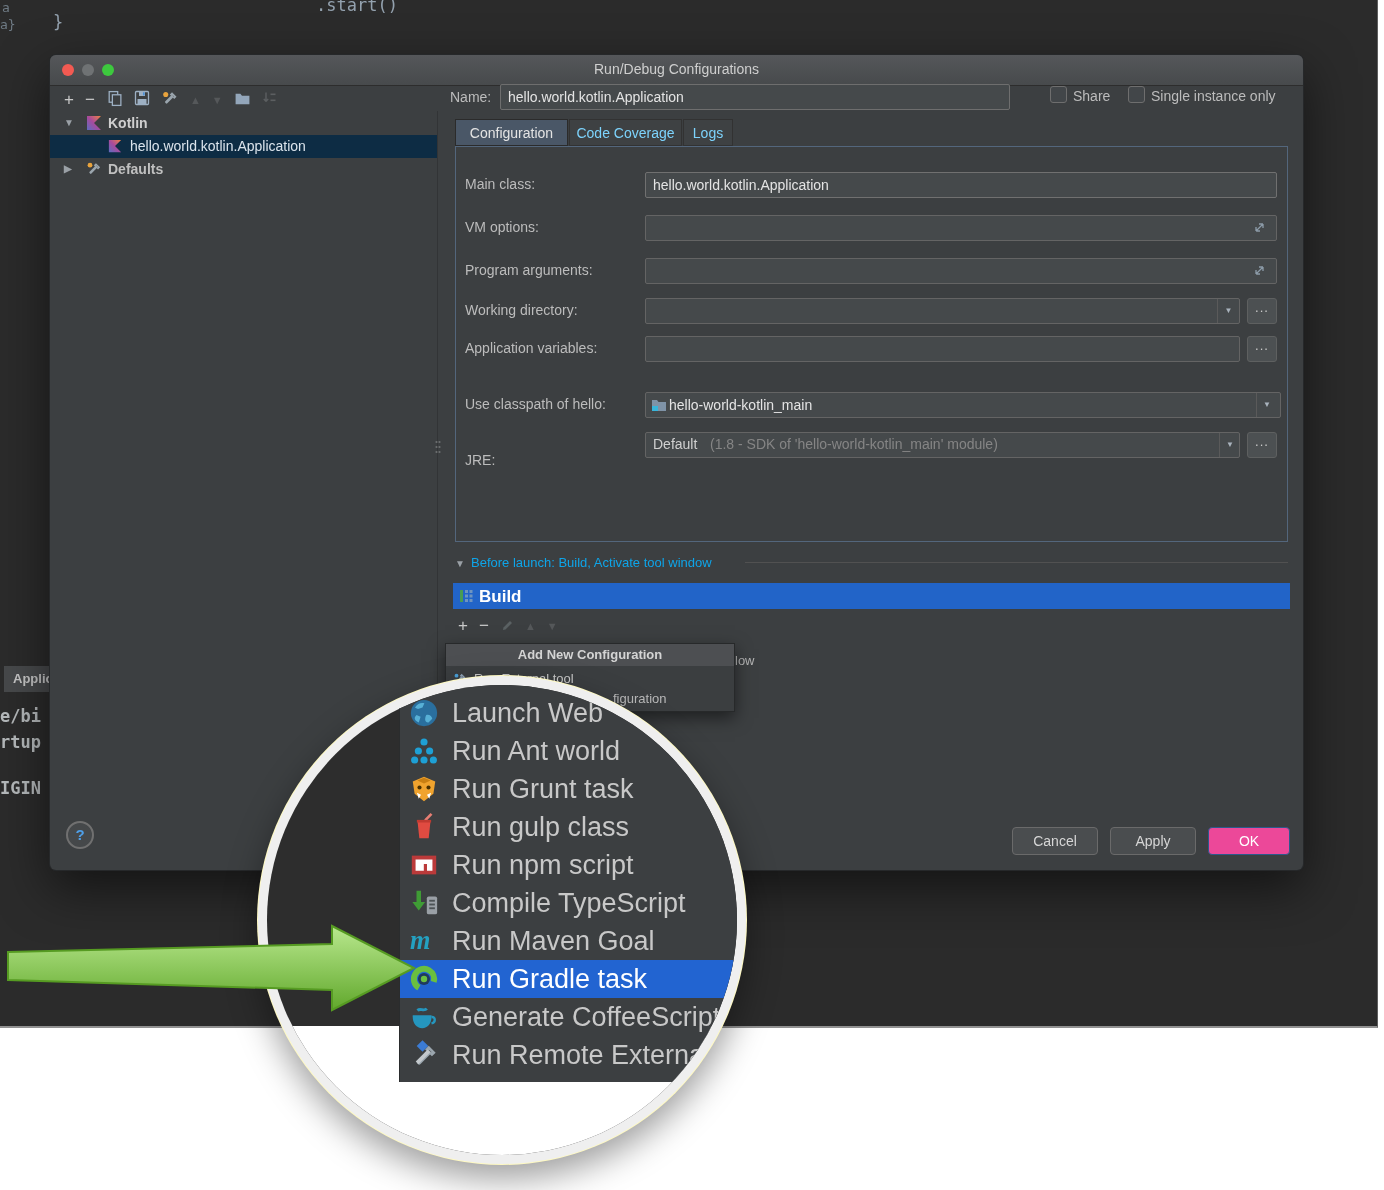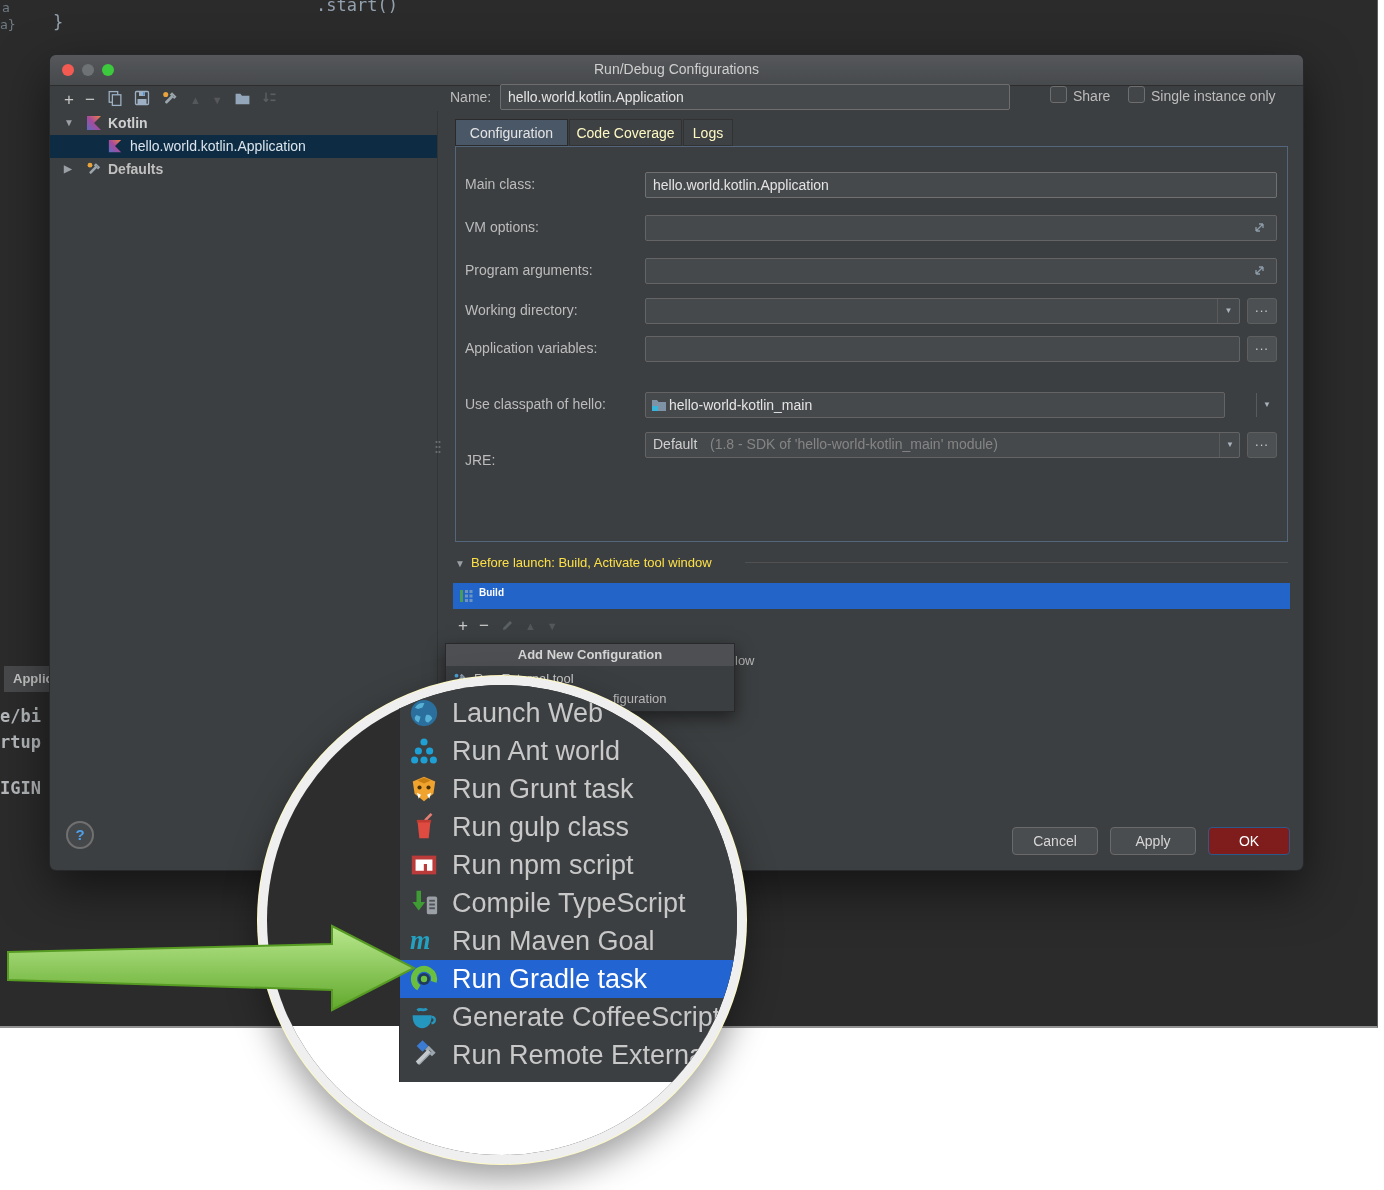--- a/index.html
+++ b/index.html
@@ -35,28 +35,28 @@
 
   .lbl{position:absolute;color:#bcbcbc;font-size:14px;}
   .field{position:absolute;height:26px;background:#45494b;border:1px solid #646464;border-radius:2px;
          box-sizing:border-box;color:#e4e4e4;font-size:14px;line-height:24px;padding-left:7px;}
   .combo-dd{position:absolute;right:0;top:0;bottom:0;width:21px;border-left:1px solid #5a5a5a;
             text-align:center;color:#a9b3bd;font-size:8px;line-height:24px;}
   .mini-btn{position:absolute;width:30px;height:26px;background:#4c5052;border:1px solid #5e6060;
             border-radius:3px;box-sizing:border-box;color:#c9c9c9;font-size:13px;text-align:center;
             line-height:18px;letter-spacing:1px;}
   .checkbox{position:absolute;width:15px;height:15px;background:#424649;border:1px solid #6e6e6e;border-radius:3px;}
-  .tab{position:absolute;top:64px;height:27px;box-sizing:border-box;font-size:14px;color:#fef9c3;
+  .tab{position:absolute;top:64px;height:27px;box-sizing:border-box;font-size:14px;color:#7dd3fc;
        text-align:center;line-height:27px;background:#3e4143;border:1px solid #323232;}
   .tab.sel{background:#4a5767;color:#e4e4e4;border-color:#2b2b2b;}
   .panel{position:absolute;left:405px;top:91px;width:833px;height:396px;border:1px solid #53667c;box-sizing:border-box;}
   .exp{position:absolute;right:5px;top:6px;}
   .btn{position:absolute;height:28px;background:#4a4d4f;border:1px solid #6a6a6a;border-radius:4px;
        box-sizing:border-box;color:#d6d6d6;font-size:14px;text-align:center;line-height:26px;}
-  .btn.primary{background:#7f1d1d;border-color:#2c598c;color:#fff;}
+  .btn.primary{background:#ec4899;border-color:#2c598c;color:#fff;}
   .help{position:absolute;left:16px;top:766px;width:28px;height:28px;border:2px solid #707070;border-radius:50%;
         box-sizing:border-box;color:#4e9fe8;font-weight:bold;font-size:15px;text-align:center;line-height:24px;background:#45484a;}
 
   
   .popup{position:absolute;left:445px;top:643px;width:288px;height:67px;background:#3b3e40;
          border:1px solid #27292a;box-shadow:0 6px 16px rgba(0,0,0,.5);z-index:20;}
   .popup-title{position:absolute;left:0;right:0;top:0;height:22px;background:#4d4f52;color:#d4d4d4;
                font-size:13px;font-weight:bold;text-align:center;line-height:22px;}
   .popup-item{position:absolute;left:0;right:0;top:24px;height:21px;color:#c9c9c9;font-size:13px;line-height:21px;}
 
@@ -205,50 +205,50 @@
     <div class="field" style="left:595px;top:243px;width:595px;">
         <span class="combo-dd">▼</span>
       </div>
     <div class="mini-btn" style="left:1197px;top:243px;">...</div>
 
     <span class="lbl" style="left:415px;top:285px;">Application variables:</span>
     <div class="field" style="left:595px;top:281px;width:595px;"></div>
     <div class="mini-btn" style="left:1197px;top:281px;">...</div>
 
     <span class="lbl" style="left:415px;top:341px;">Use classpath of hello:</span>
-    <div class="field" style="left:595px;top:337px;width:580px;padding-left:23px;">hello-world-kotlin_main</div>
+    <div class="field" style="left:595px;top:337px;width:636px;padding-left:23px;">hello-world-kotlin_main</div>
     <svg class="abs" style="left:601px;top:342px;" width="16" height="15" viewBox="0 0 16 14">
         <path d="M1 2.5h5l1.5 2H15v9H1z" fill="#7f93a7"></path>
         <rect x="1" y="8.5" width="6" height="5" fill="#39b5da"></rect>
       </svg>
     <span class="combo-dd" style="left:1206px;top:338px;height:24px;width:20px;">▼</span>
 
     <span class="lbl" style="left:415px;top:397px;">JRE:</span>
     <div class="field" style="left:595px;top:377px;width:595px;"></div>
     <span class="lbl" style="left:603px;top:381px;color:#d0d0d0;">Default</span>
     <span class="lbl" style="left:660px;top:381px;color:#858585;">(1.8 - SDK of 'hello-world-kotlin_main' module)</span>
     <span class="combo-dd" style="left:1169px;top:378px;height:24px;width:20px;">▼</span>
     <div class="mini-btn" style="left:1197px;top:377px;">...</div>
 
     <span class="abs" style="left:405px;top:503px;font-size:10px;color:#9aa0a6;">▼</span>
-    <span class="abs" style="left:421px;top:500px;font-size:13px;color:#fde047;">Before launch: Build, Activate tool window</span>
+    <span class="abs" style="left:421px;top:500px;font-size:13px;color:#0ea5e9;">Before launch: Build, Activate tool window</span>
     <div class="abs" style="left:695px;top:507px;width:543px;height:1px;background:#515151;"></div>
     <div class="abs" style="left:403px;top:528px;width:837px;height:26px;background:#2264c8;">
       <svg class="abs" style="left:6px;top:6px;" width="14" height="14" viewBox="0 0 14 14">
           <rect x="1" y="1" width="3" height="12" fill="#499c54"></rect>
           <g fill="#6e94c0">
             <rect x="6" y="1" width="3" height="3"></rect>
             <rect x="6" y="5.5" width="3" height="3"></rect>
             <rect x="6" y="10" width="3" height="3"></rect>
             <rect x="10.5" y="1" width="3" height="3"></rect>
             <rect x="10.5" y="5.5" width="3" height="3"></rect>
             <rect x="10.5" y="10" width="3" height="3"></rect>
           </g>
         </svg>
-      <span class="abs" style="left:26px;top:4px;color:#fff;font-size:10px;font-weight:bold;">Build</span>
+      <span class="abs" style="left:26px;top:4px;color:#fff;font-size:17px;font-weight:bold;">Build</span>
     </div>
     <div class="toolbar" style="left:408px;top:560px;">
       <span class="ti">+</span>
       <span class="ti">−</span>
       <span class="ti"><svg width="14" height="14" viewBox="0 0 14 14">
             <path d="M3.5 10.5l6.5-6.5 2 2-6.5 6.5-2.6.6z" fill="#5a6163"></path>
           </svg></span>
       <span class="ti dis">▲</span>
       <span class="ti dis">▼</span>
     </div>

